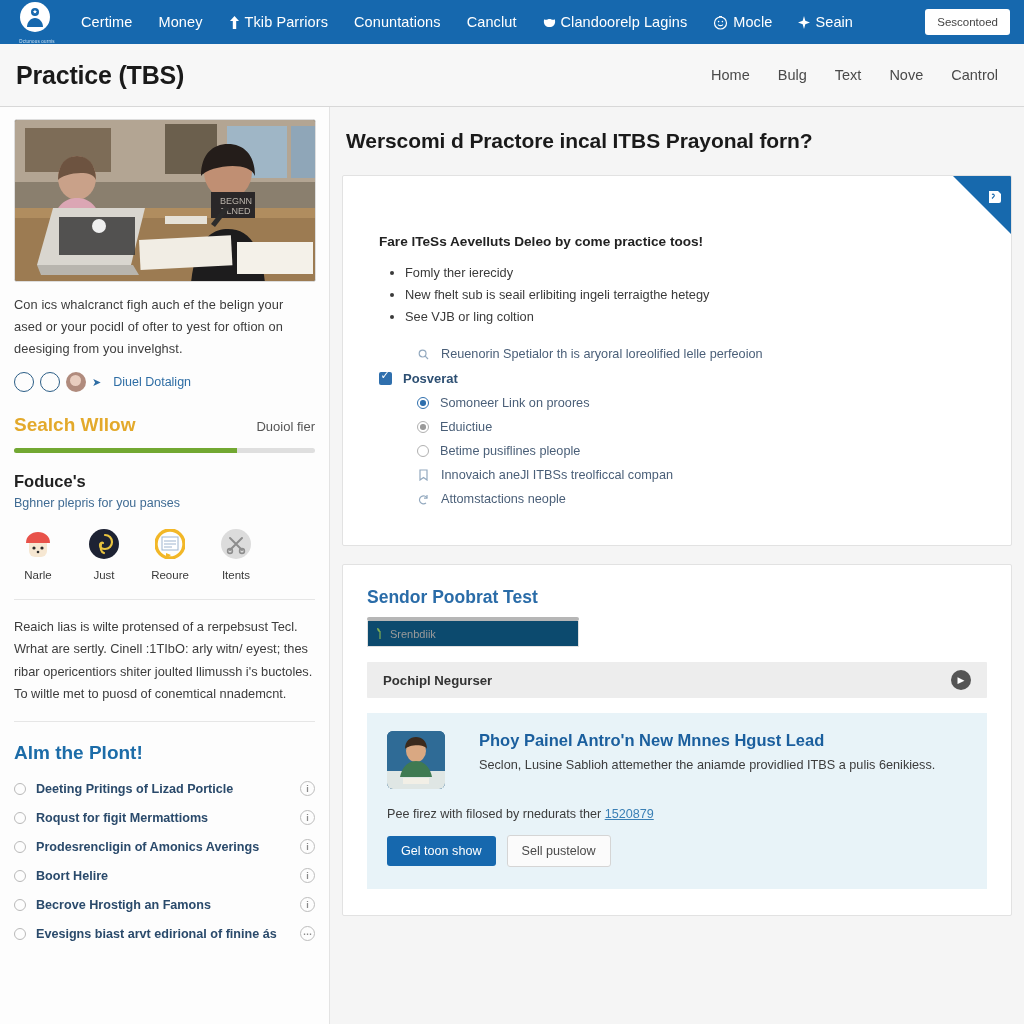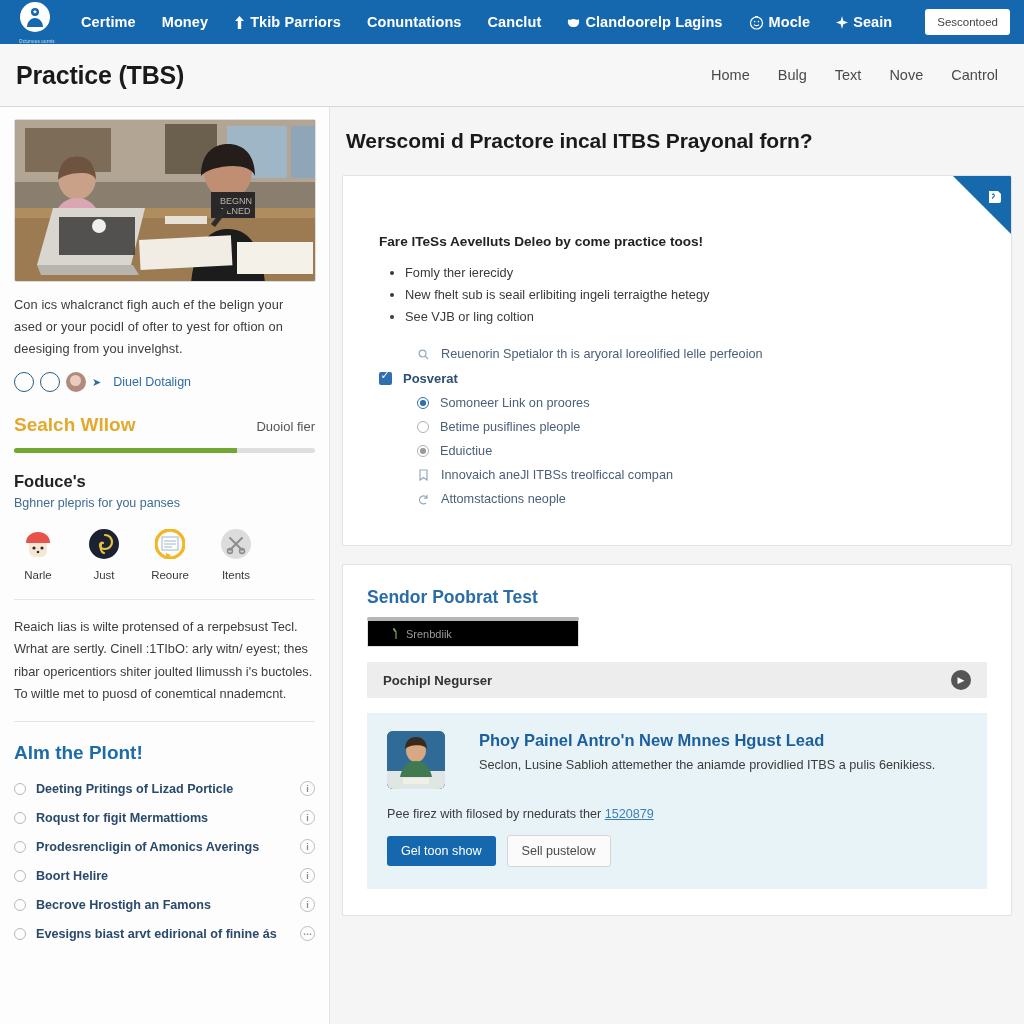--- a/index.html
+++ b/index.html
@@ -23,21 +23,21 @@
     background: #ffffff; position: absolute; left: 6px; top: 2px;
     display:flex; align-items:center; justify-content:center;
   }
   .brand-mark svg { display:block; }
   .brand-sub {
     position: absolute; left: 0px; bottom: 0px; font-size: 4.5px;
     color: #cfe3f3; letter-spacing: .2px; width: 46px; text-align:center;
     white-space: nowrap; overflow: hidden;
   }
   .nav-link {
-    color: #fff; font-size: 14.5px; font-weight: 700; padding: 0 13px;
+    color: #fff; font-size: 14.5px; font-weight: 400; padding: 0 13px;
     white-space: nowrap; display: flex; align-items: center; gap: 5px;
     letter-spacing: .1px;
   }
   .nav-ico { display:inline-flex; align-items:center; }
   .nav-spacer { flex: 1 1 auto; }
   .nav-cta {
     background: #ffffff; color: #444; font-size: 11.5px;
     padding: 7px 12px; border-radius: 3px; white-space: nowrap;
     margin-left: 6px; font-weight: 500;
   }
@@ -172,22 +172,22 @@
   }
   .sub-row .rb.gray { border-color: #b0b0b0; }
   .sub-row .rb.gray.on::after { background: #9a9a9a; }
   .sub-label { font-size: 12.7px; color: #4a5f78; }
 
   .card2 { margin-top: 18px; padding: 22px 24px 26px 24px; }
   .card2-title { font-size: 17.5px; font-weight: 700; color: #2a6ca8; }
   .c2-bar { height: 4px; background: #b6b6b6; width: 212px; margin-top: 9px; border-radius: 2px; }
   .c2-input {
     border: 1px solid #e0e0e0; border-top: none; width: 212px; height: 26px;
-    display: flex; align-items: center; padding-left: 24px; gap: 6px;
-    background: #000000;
+    display: flex; align-items: center; padding-left: 8px; gap: 6px;
+    background: #0c4a6e;
   }
   .c2-input .sprout { color: #7fae52; font-size: 11px; }
   .c2-input .ph { font-size: 11px; color: #9a9a9a; }
   .acc-row {
     background: #ededed; margin-top: 15px; height: 36px; display: flex;
     align-items: center; padding: 0 16px; border-radius: 1px;
   }
   .acc-label { font-size: 13.2px; font-weight: 700; color: #333; }
   .acc-arrow {
     margin-left: auto; width: 20px; height: 20px; border-radius: 50%;
@@ -483,26 +483,26 @@
 
             <div class="ck-row">
               <span class="ck-box"></span>
               <span class="ck-label">Posverat</span>
             </div>
             <div class="sub-row">
               <span class="rb on"></span>
               <span class="sub-label">Somoneer Link on proores</span>
             </div>
             <div class="sub-row">
+              <span class="rb gray on"></span>
+              <span class="sub-label">Eduictiue</span>
+            </div>
+            <div class="sub-row">
               <span class="rb gray"></span>
               <span class="sub-label">Betime pusiflines pleople</span>
-            </div>
-            <div class="sub-row">
-              <span class="rb gray on"></span>
-              <span class="sub-label">Eduictiue</span>
             </div>
             <div class="sub-row">
               <span class="glyph">
                 <svg width="9" height="12" viewBox="0 0 9 12">
                     <path d="M1 1h7v10L4.5 8.4 1 11z" fill="none" stroke="#93a9bf" stroke-width="1.2"></path>
                   </svg>
               </span>
               <span class="sub-label">Innovaich aneJl ITBSs treolficcal compan</span>
             </div>
             <div class="sub-row">

